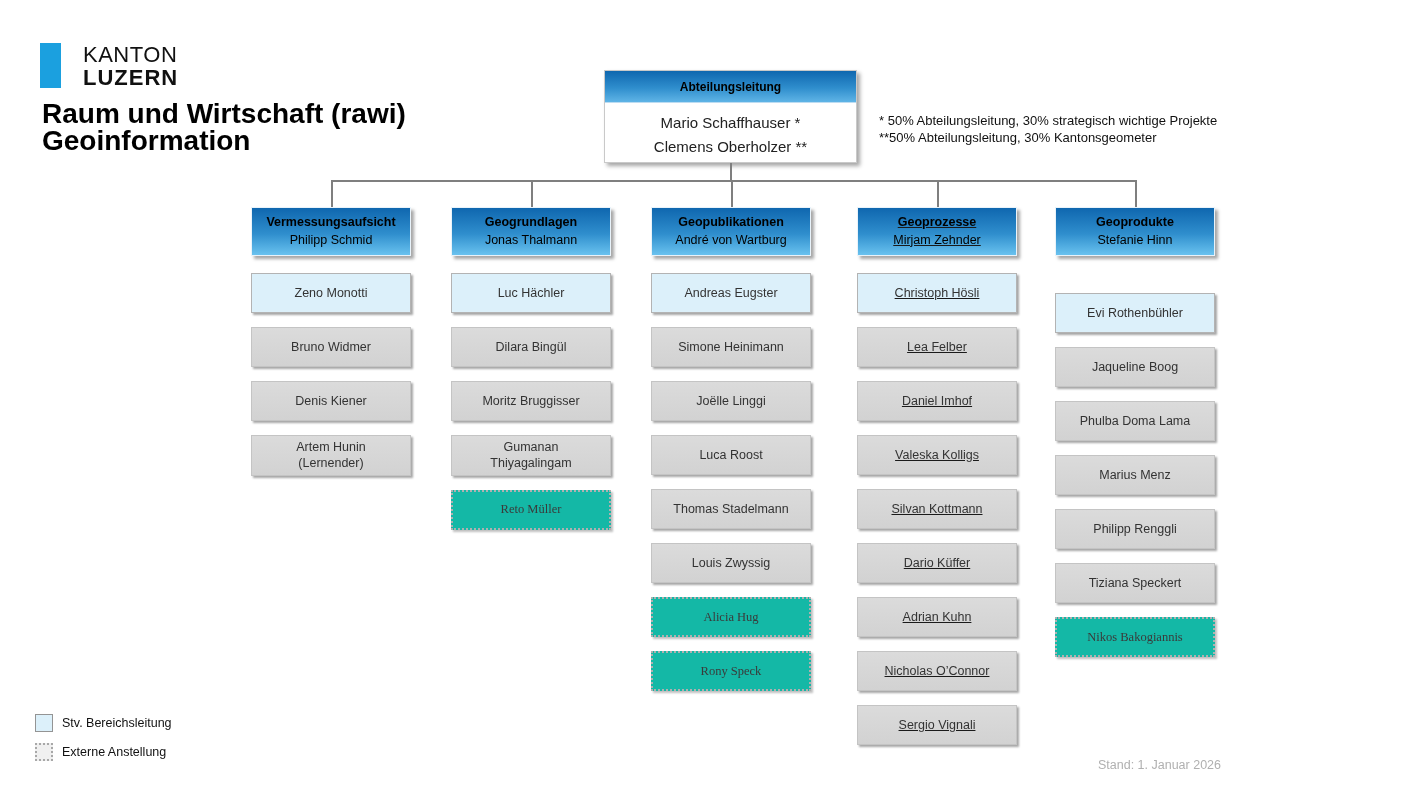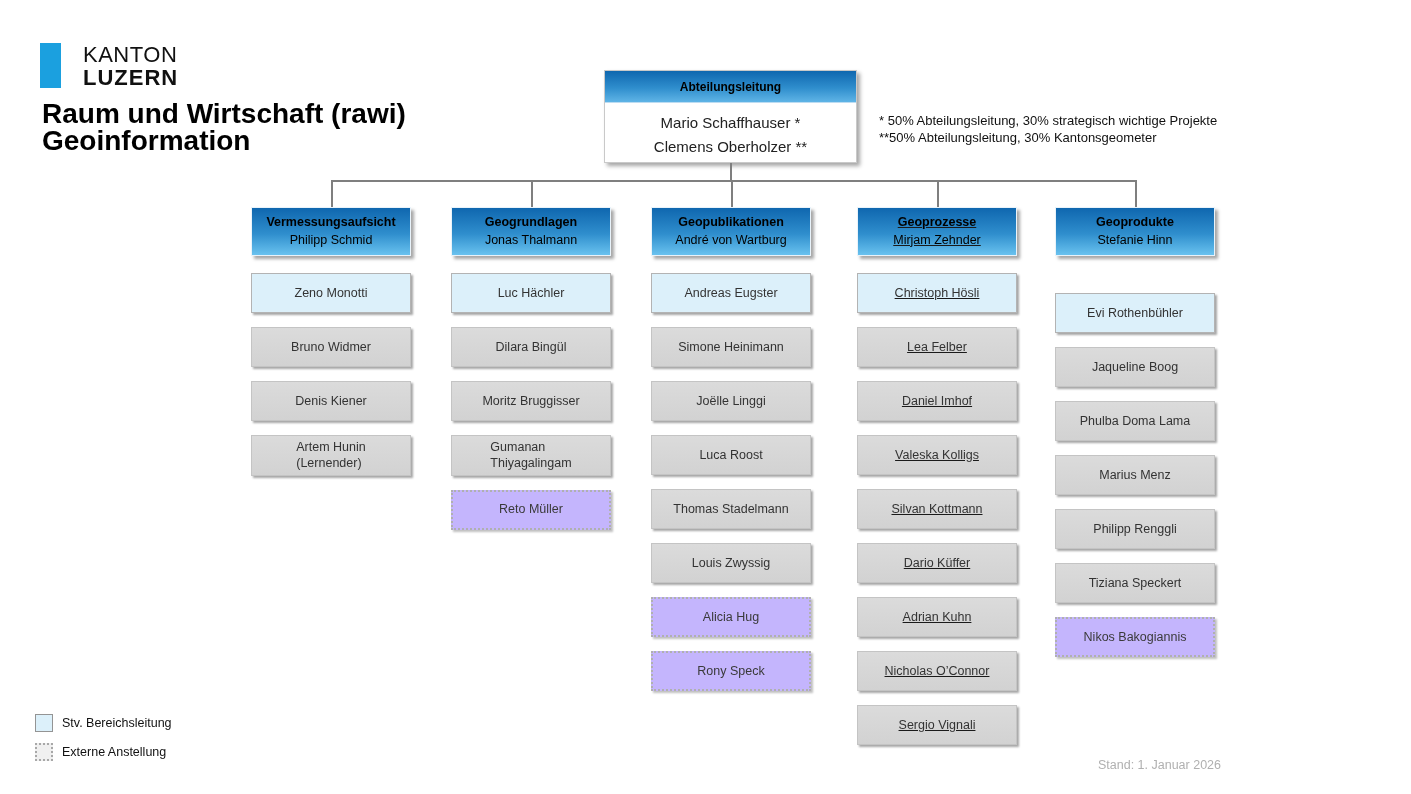--- a/index.html
+++ b/index.html
@@ -41,38 +41,39 @@
     background: linear-gradient(180deg, #0f67af 0%, #2f8ecd 55%, #69c2ef 100%);
     border: 1px solid #e9f3fa;
     box-shadow: 3px 3px 3px rgba(0,0,0,0.35);
     text-align: center; font-size: 12.5px; line-height: 1.4; color: #000;
     margin-bottom: 17px; position: relative; z-index: 2;
   }
   .col-header .t { font-weight: bold; }
   .members { display: flex; flex-direction: column; gap: 14px; }
   .member {
     min-height: 40px; display: flex; align-items: center; justify-content: center;
-    text-align: left; font-size: 12.5px; line-height: 1.3; color: #333;
+    text-align: center; font-size: 12.5px; line-height: 1.3; color: #333;
     white-space: pre-line; padding: 3px 4px;
   }
   .member.normal {
     background: linear-gradient(180deg, #dbdbdb 0%, #d2d2d2 100%);
     border: 1px solid #c4c4c4;
     box-shadow: 2px 2px 2px rgba(0,0,0,0.35);
   }
   .member.stv {
     background: #dcf0fa;
     border: 1px solid #b3b3b3;
     box-shadow: 2px 2px 2px rgba(0,0,0,0.35);
   }
   .member.extern {
-    background: #c4b5fd;
+    background: #14b8a6;
     border: 2px dotted #b0b0b0;
     box-shadow: 2px 2px 2px rgba(0,0,0,0.25);
     color: #3a3a3a;
+    font-family: Liberation Serif, serif;
   }
   
   .legend { position: absolute; left: 35px; top: 714px; }
   .legend-row { display: flex; align-items: center; height: 18px; margin-bottom: 11px; }
   .swatch { width: 18px; height: 18px; margin-right: 9px; }
   .swatch.stv { background: #dcf0fa; border: 1px solid #949494; }
   .swatch.extern { background: #f0f0f0; border: 2px dotted #a8a8a8; }
   .legend-label { font-size: 12.5px; color: #111; }
   
   .status { position: absolute; right: 190px; top: 758px; font-size: 12.5px; color: #b0b0b0; }

